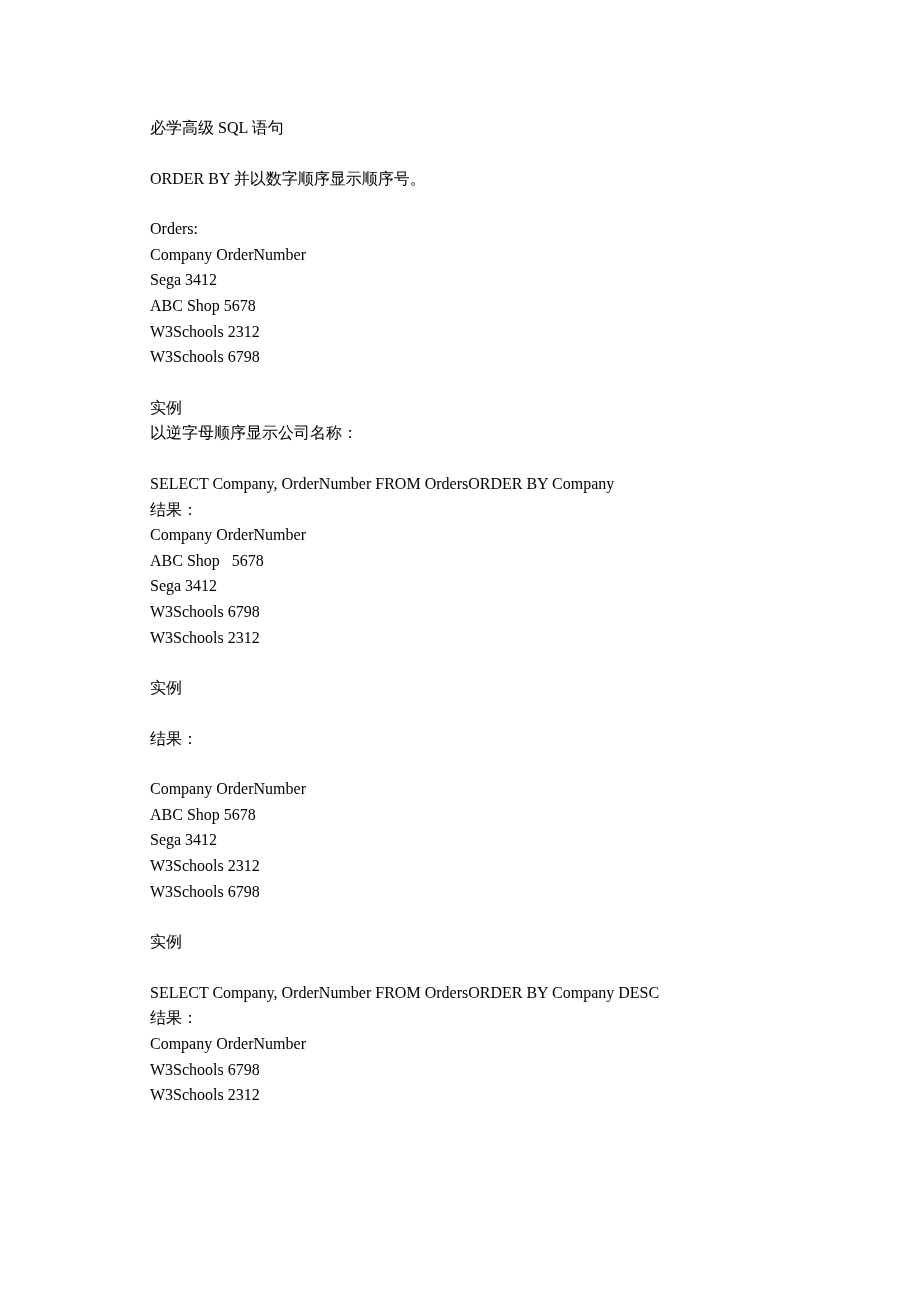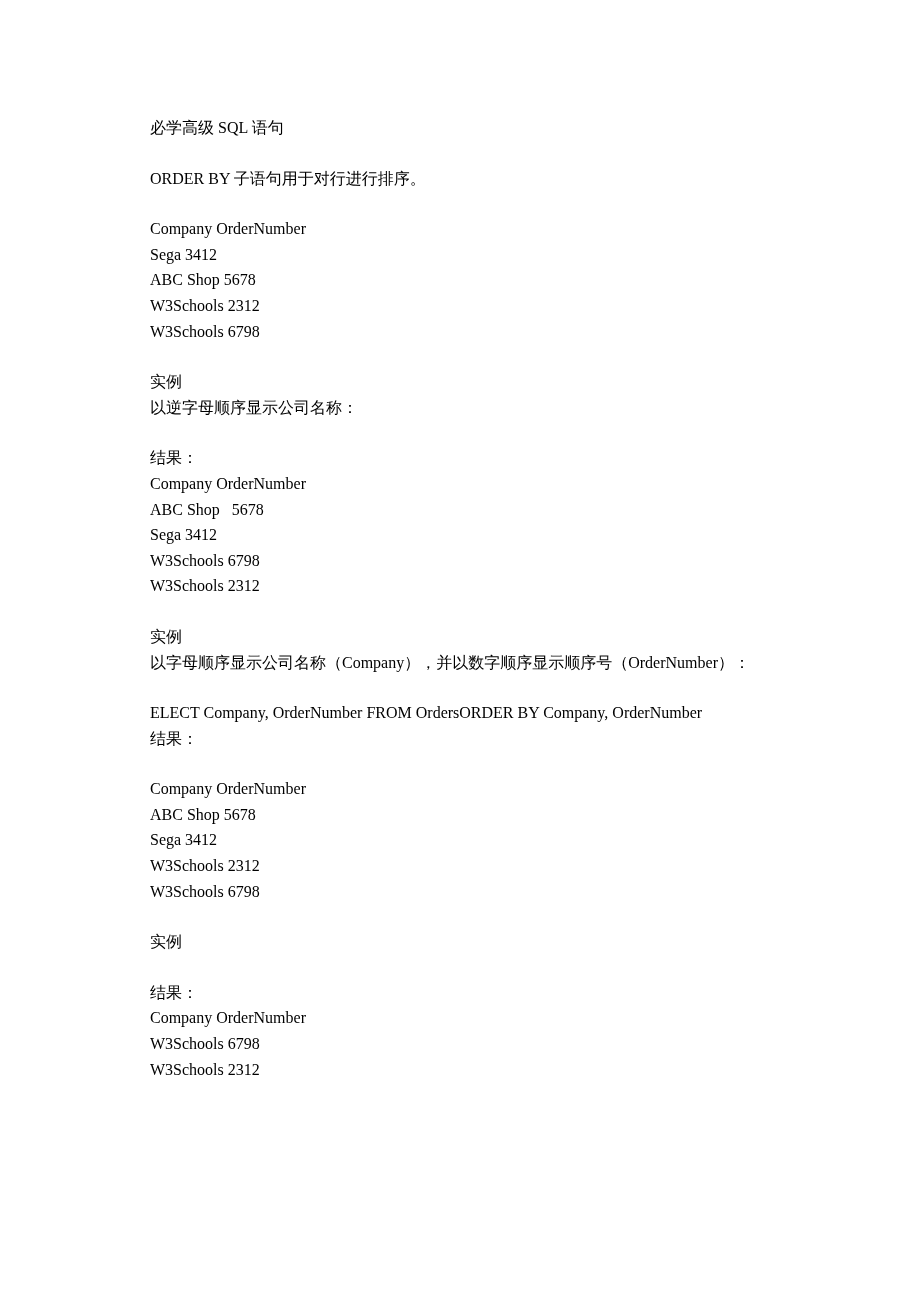--- a/index.html
+++ b/index.html
@@ -23,49 +23,50 @@
   .blank {
     height: 25px;
   }
 </style>
 </head>
 <body>
 
 <div class="page" id="page">
     <div class="line">必学高级 SQL 语句</div>
     <div class="blank"></div>
-    <div class="line">ORDER BY 子语句用于对行进行排序。</div>
+    <div class="line">ORDER BY 并以数字顺序显示顺序号。</div>
     <div class="blank"></div>
+    <div class="line">Orders:</div>
     <div class="line">Company OrderNumber</div>
     <div class="line">Sega 3412</div>
     <div class="line">ABC Shop 5678</div>
     <div class="line">W3Schools 2312</div>
     <div class="line">W3Schools 6798</div>
     <div class="blank"></div>
     <div class="line">实例</div>
     <div class="line">以逆字母顺序显示公司名称：</div>
     <div class="blank"></div>
+    <div class="line">SELECT Company, OrderNumber FROM OrdersORDER BY Company</div>
     <div class="line">结果：</div>
     <div class="line">Company OrderNumber</div>
     <div class="line">ABC Shop   5678</div>
     <div class="line">Sega 3412</div>
     <div class="line">W3Schools 6798</div>
     <div class="line">W3Schools 2312</div>
     <div class="blank"></div>
     <div class="line">实例</div>
-    <div class="line">以字母顺序显示公司名称（Company），并以数字顺序显示顺序号（OrderNumber）：</div>
     <div class="blank"></div>
-    <div class="line">ELECT Company, OrderNumber FROM OrdersORDER BY Company, OrderNumber</div>
     <div class="line">结果：</div>
     <div class="blank"></div>
     <div class="line">Company OrderNumber</div>
     <div class="line">ABC Shop 5678</div>
     <div class="line">Sega 3412</div>
     <div class="line">W3Schools 2312</div>
     <div class="line">W3Schools 6798</div>
     <div class="blank"></div>
     <div class="line">实例</div>
     <div class="blank"></div>
+    <div class="line">SELECT Company, OrderNumber FROM OrdersORDER BY Company DESC</div>
     <div class="line">结果：</div>
     <div class="line">Company OrderNumber</div>
     <div class="line">W3Schools 6798</div>
     <div class="line">W3Schools 2312</div>
   </div>
 
 </body></html>

